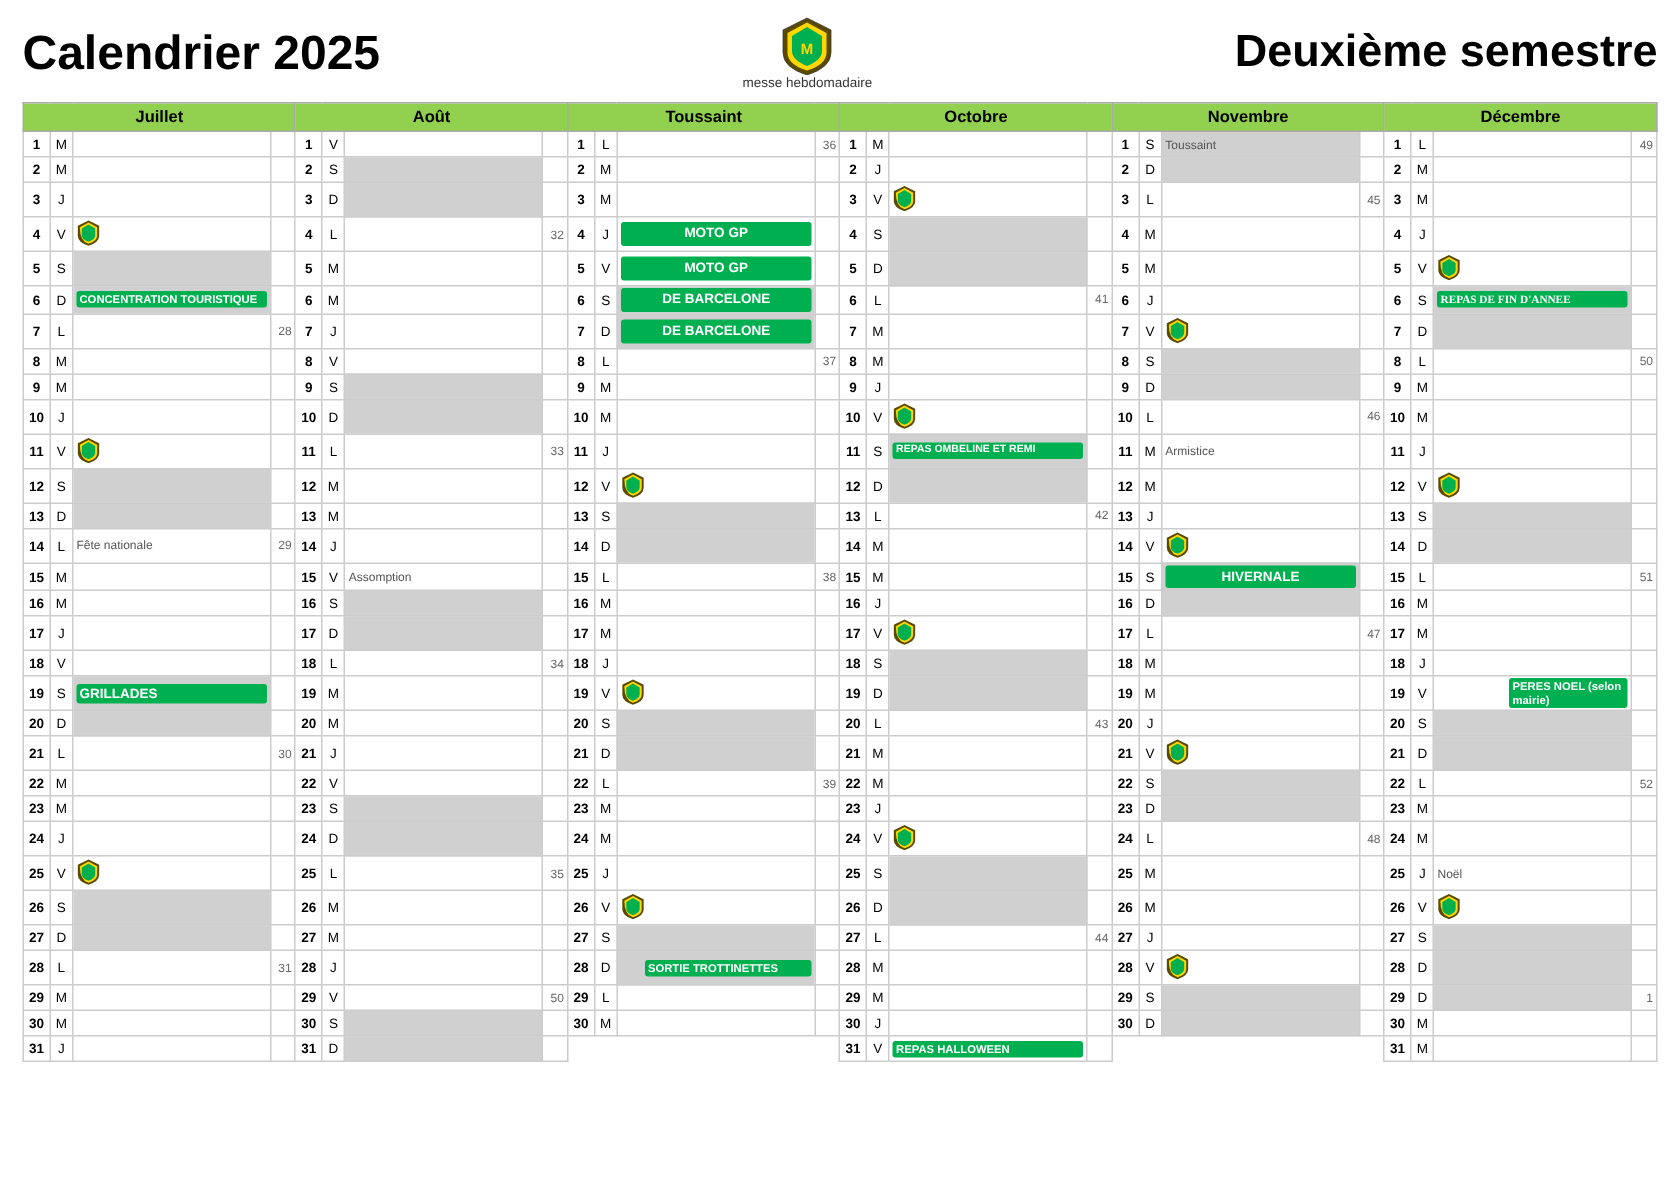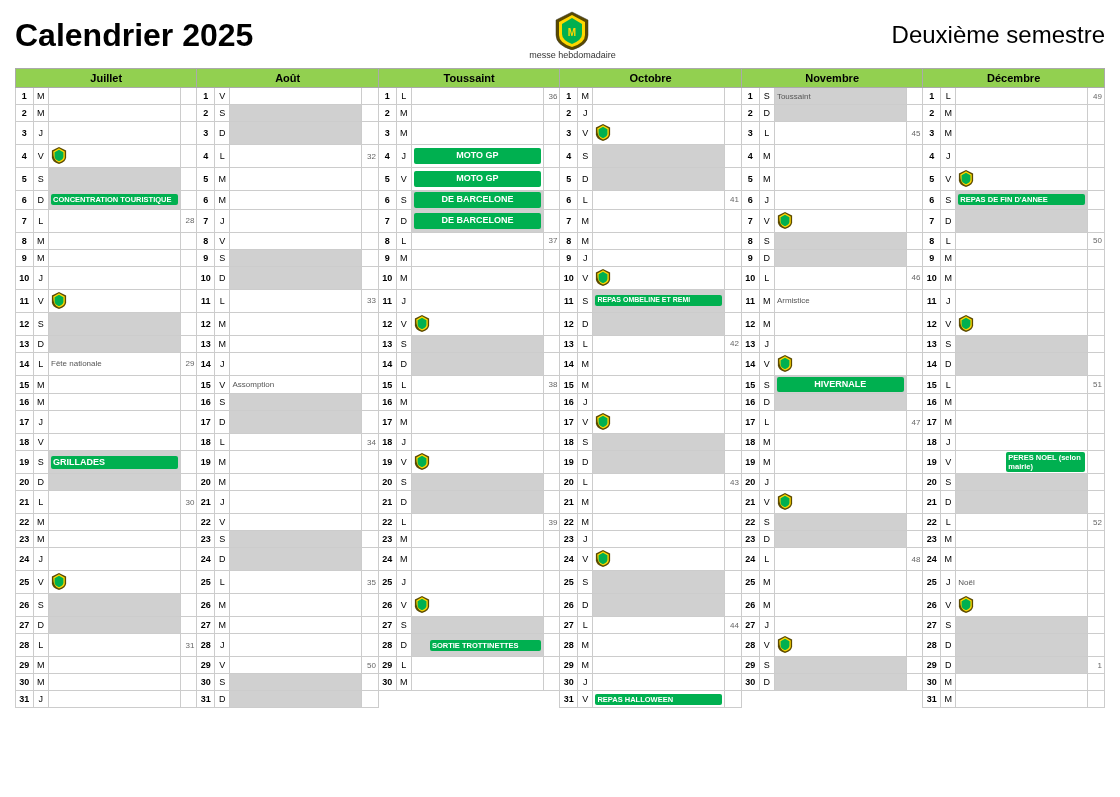--- a/index.html
+++ b/index.html
@@ -57,21 +57,21 @@
     <div style="display:flex;flex-direction:column;align-items:center;font-size:9px;color:#333;text-align:center;">
 
       <svg width="36" height="40" viewBox="0 0 36 40">
         <path d="M18 2 L34 10 L34 25 Q34 35 18 40 Q2 35 2 25 L2 10 Z" fill="#5a4a00" stroke="#333" stroke-width="0.5"></path>
         <path d="M18 5 L31 12 L31 25 Q31 33 18 37 Q5 33 5 25 L5 12 Z" fill="#FFD700"></path>
         <path d="M18 8 L28 14 L28 24 Q28 30 18 34 Q8 30 8 24 L8 14 Z" fill="#00B050"></path>
         <text x="18" y="26" text-anchor="middle" font-size="10" fill="#FFD700" font-weight="bold">M</text>
       </svg>
       <div>messe hebdomadaire</div>
     </div>
-    <div style="font-size:24px;font-weight:400;text-align:center;">Deuxième semestre</div>
+    <div style="font-size:30px;font-weight:700;text-align:center;">Deuxième semestre</div>
   </div>
 
   <table class="cal" style="width:100%;">
     <colgroup>
 
       <col style="width:14px">
         <col style="width:13px">
         <col style="width:112px">
         <col style="width:14px">
 
@@ -284,21 +284,21 @@
           <td class="l">L</td>
           <td class="e"></td>
           <td class="w">41</td>
         <td class="n">6</td>
           <td class="l">J</td>
           <td class="e"></td>
           <td class="w"></td>
         <td class="n">6</td>
           <td class="l">S</td>
           <td class="e bg-gray">
-            <span class="green-badge" style="font-size:7.5px;">REPAS DE FIN D'ANNEE</span>
+            <span class="green-badge" style="font-size:7.5px;font-family:Liberation Serif, serif;">REPAS DE FIN D'ANNEE</span>
           </td>
           <td class="w"></td>
       </tr>
 
       <tr>
         <td class="n">7</td>
           <td class="l">L</td>
           <td class="e"></td>
           <td class="w">28</td>
         <td class="n">7</td>

